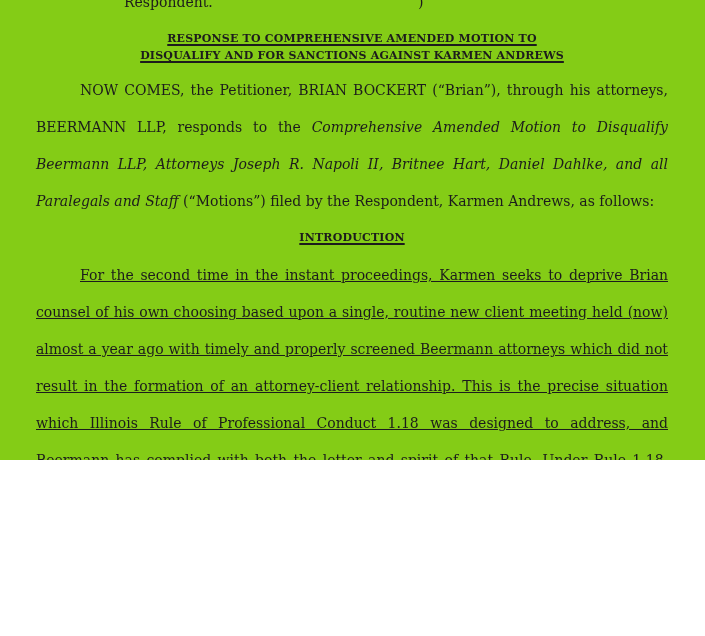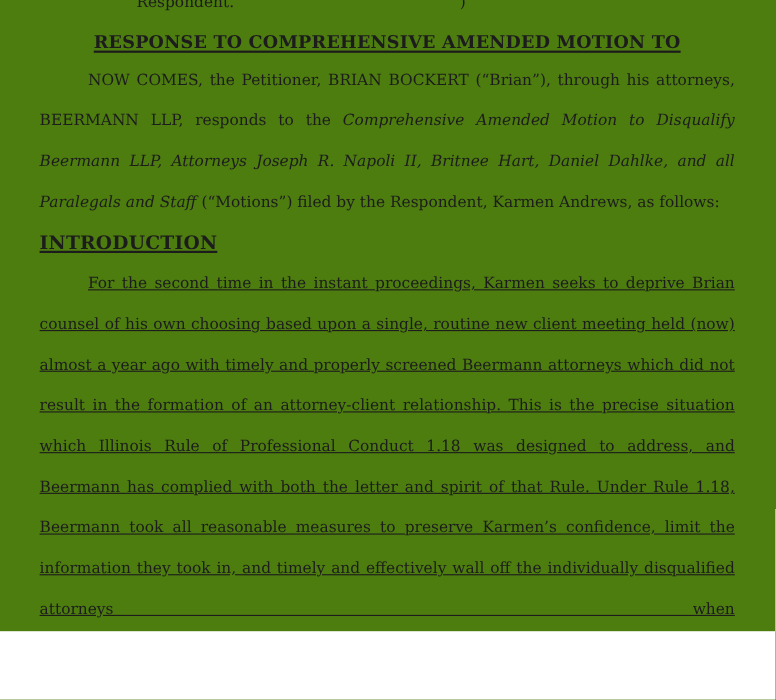--- a/index.html
+++ b/index.html
@@ -3,22 +3,22 @@
 <meta charset="utf-8">
 <style>
   html, body {
     margin: 0;
     padding: 0;
     background: #ffffff;
   }
   .page {
     position: relative;
     width: 705px;
-    height: 574px;
-    background: #4d7c0f;
+    height: 460px;
+    background: #84cc16;
     overflow: hidden;
     font-family: "DejaVu Serif", "Liberation Serif", serif;
     color: #1c1c1c;
     box-sizing: border-box;
     padding: 0 49px 0 36px;
   }
   
   .caption-row {
     position: absolute;
     top: -6px;
@@ -36,21 +36,21 @@
   .caption-paren {
     position: absolute;
     left: 382px;
     top: 0;
   }
   .doc-title {
     margin: 0;
     margin-top: 30px;
     width: 632px;
     text-align: center;
-    font-size: 16px;
+    font-size: 11px;
     font-weight: bold;
     line-height: 17px;
     letter-spacing: 0.2px;
   }
   .doc-title .title-line {
     display: block;
     text-decoration: underline;
     text-decoration-thickness: 1.5px;
     text-underline-offset: 2px;
   }
@@ -62,21 +62,22 @@
     text-align: justify;
     text-indent: 44px;
   }
   .para-opening {
     margin-top: 8px;
   }
   .section-heading {
     margin: 0;
     margin-top: 8px;
     width: 632px;
-    font-size: 17px;
+    text-align: center;
+    font-size: 11px;
     font-weight: bold;
     line-height: 20px;
     letter-spacing: 0.2px;
   }
   .section-heading .heading-underline {
     text-decoration: underline;
     text-decoration-thickness: 1.5px;
     text-underline-offset: 2px;
   }
   .para-intro {
@@ -95,20 +96,21 @@
 
 <div class="page">
 
   <div class="caption-row">
     <span class="caption-respondent">Respondent.</span>
     <span class="caption-paren">)</span>
   </div>
 
   <h1 class="doc-title">
     <span class="title-line">RESPONSE TO COMPREHENSIVE AMENDED MOTION TO</span>
+    <span class="title-line">DISQUALIFY AND FOR SANCTIONS AGAINST KARMEN ANDREWS</span>
   </h1>
 
   <p class="body-para para-opening"><span>NOW COMES, the Petitioner, BRIAN BOCKERT (“Brian”), through his attorneys, BEERMANN LLP, responds to the </span><span class="italic-seg">Comprehensive Amended Motion to Disqualify Beermann LLP, Attorneys Joseph R. Napoli II, Britnee Hart, Daniel Dahlke, and all Paralegals and Staff</span><span> (“Motions”) filed by the Respondent, Karmen Andrews, as follows:</span></p>
 
   <h2 class="section-heading">
     <span class="heading-underline">INTRODUCTION</span>
   </h2>
 
   <p class="body-para para-intro">For the second time in the instant proceedings, Karmen seeks to deprive Brian counsel of his own choosing based upon a single, routine new client meeting held (now) almost a year ago with timely and properly screened Beermann attorneys which did not result in the formation of an attorney-client relationship. This is the precise situation which Illinois Rule of Professional Conduct 1.18 was designed to address, and Beermann has complied with both the letter and spirit of that Rule. Under Rule 1.18, Beermann took all reasonable measures to preserve Karmen’s confidence, limit the information they took in, and timely and effectively wall off the individually disqualified attorneys when</p>
 

